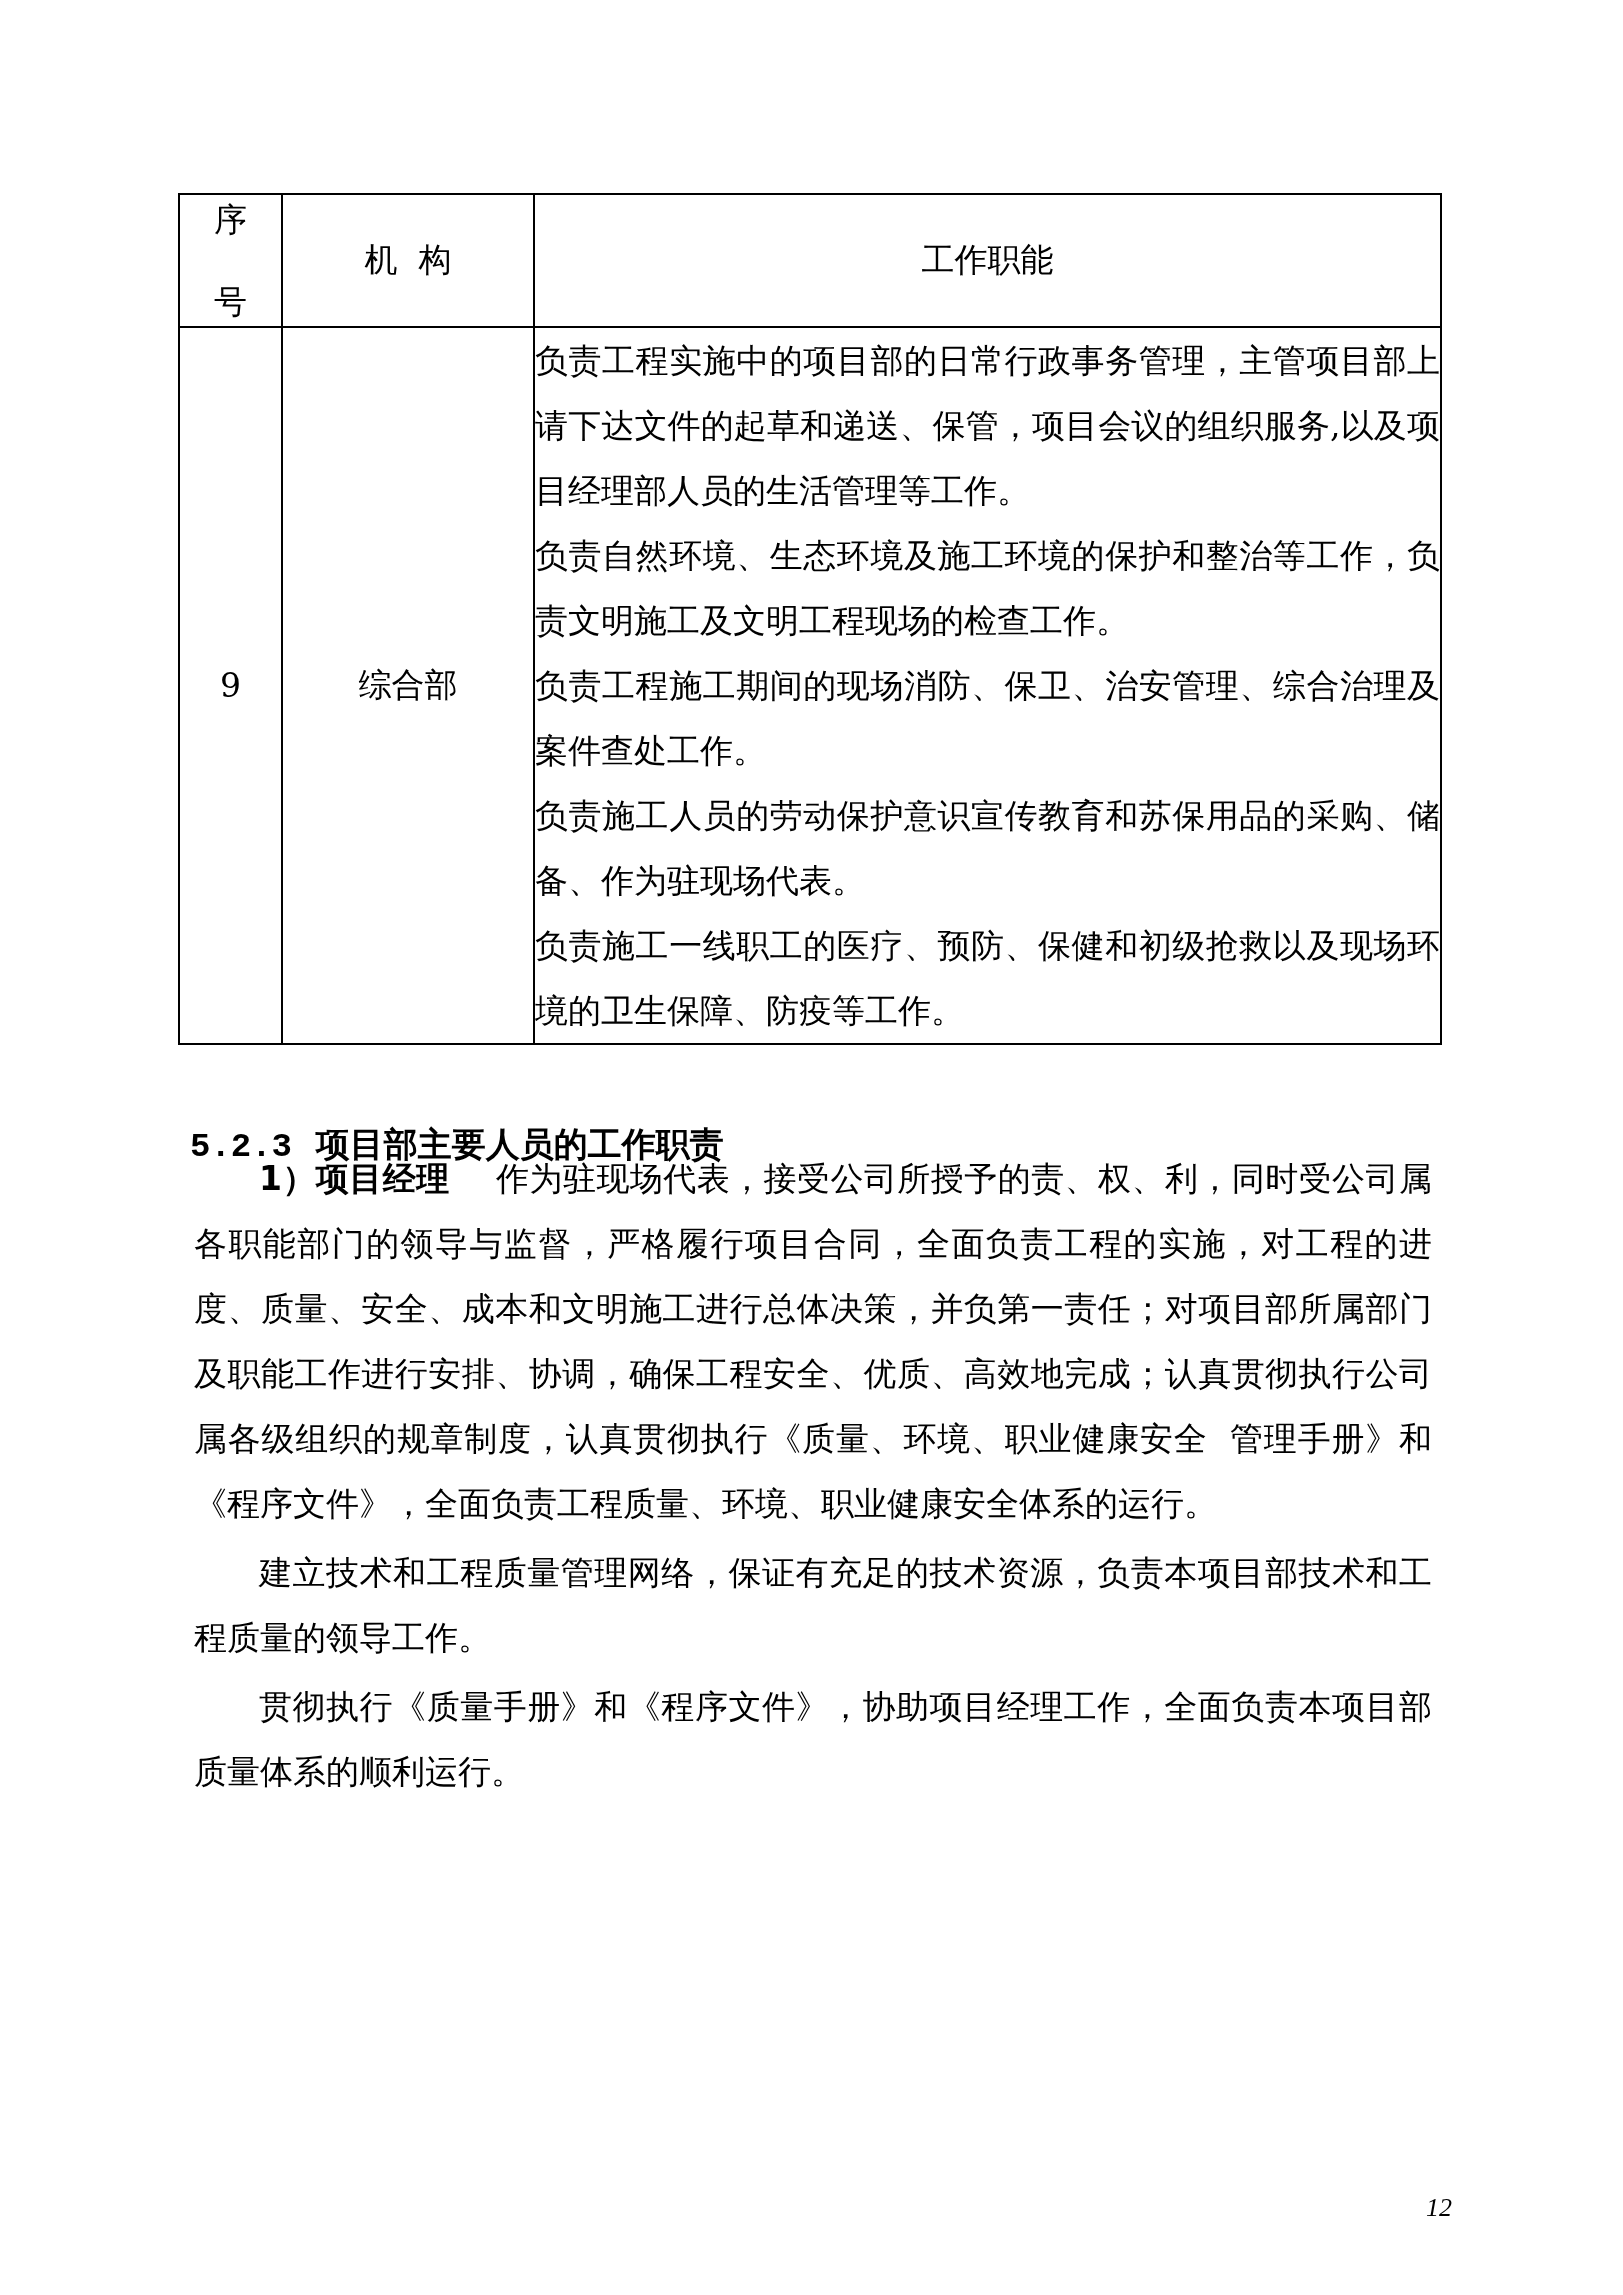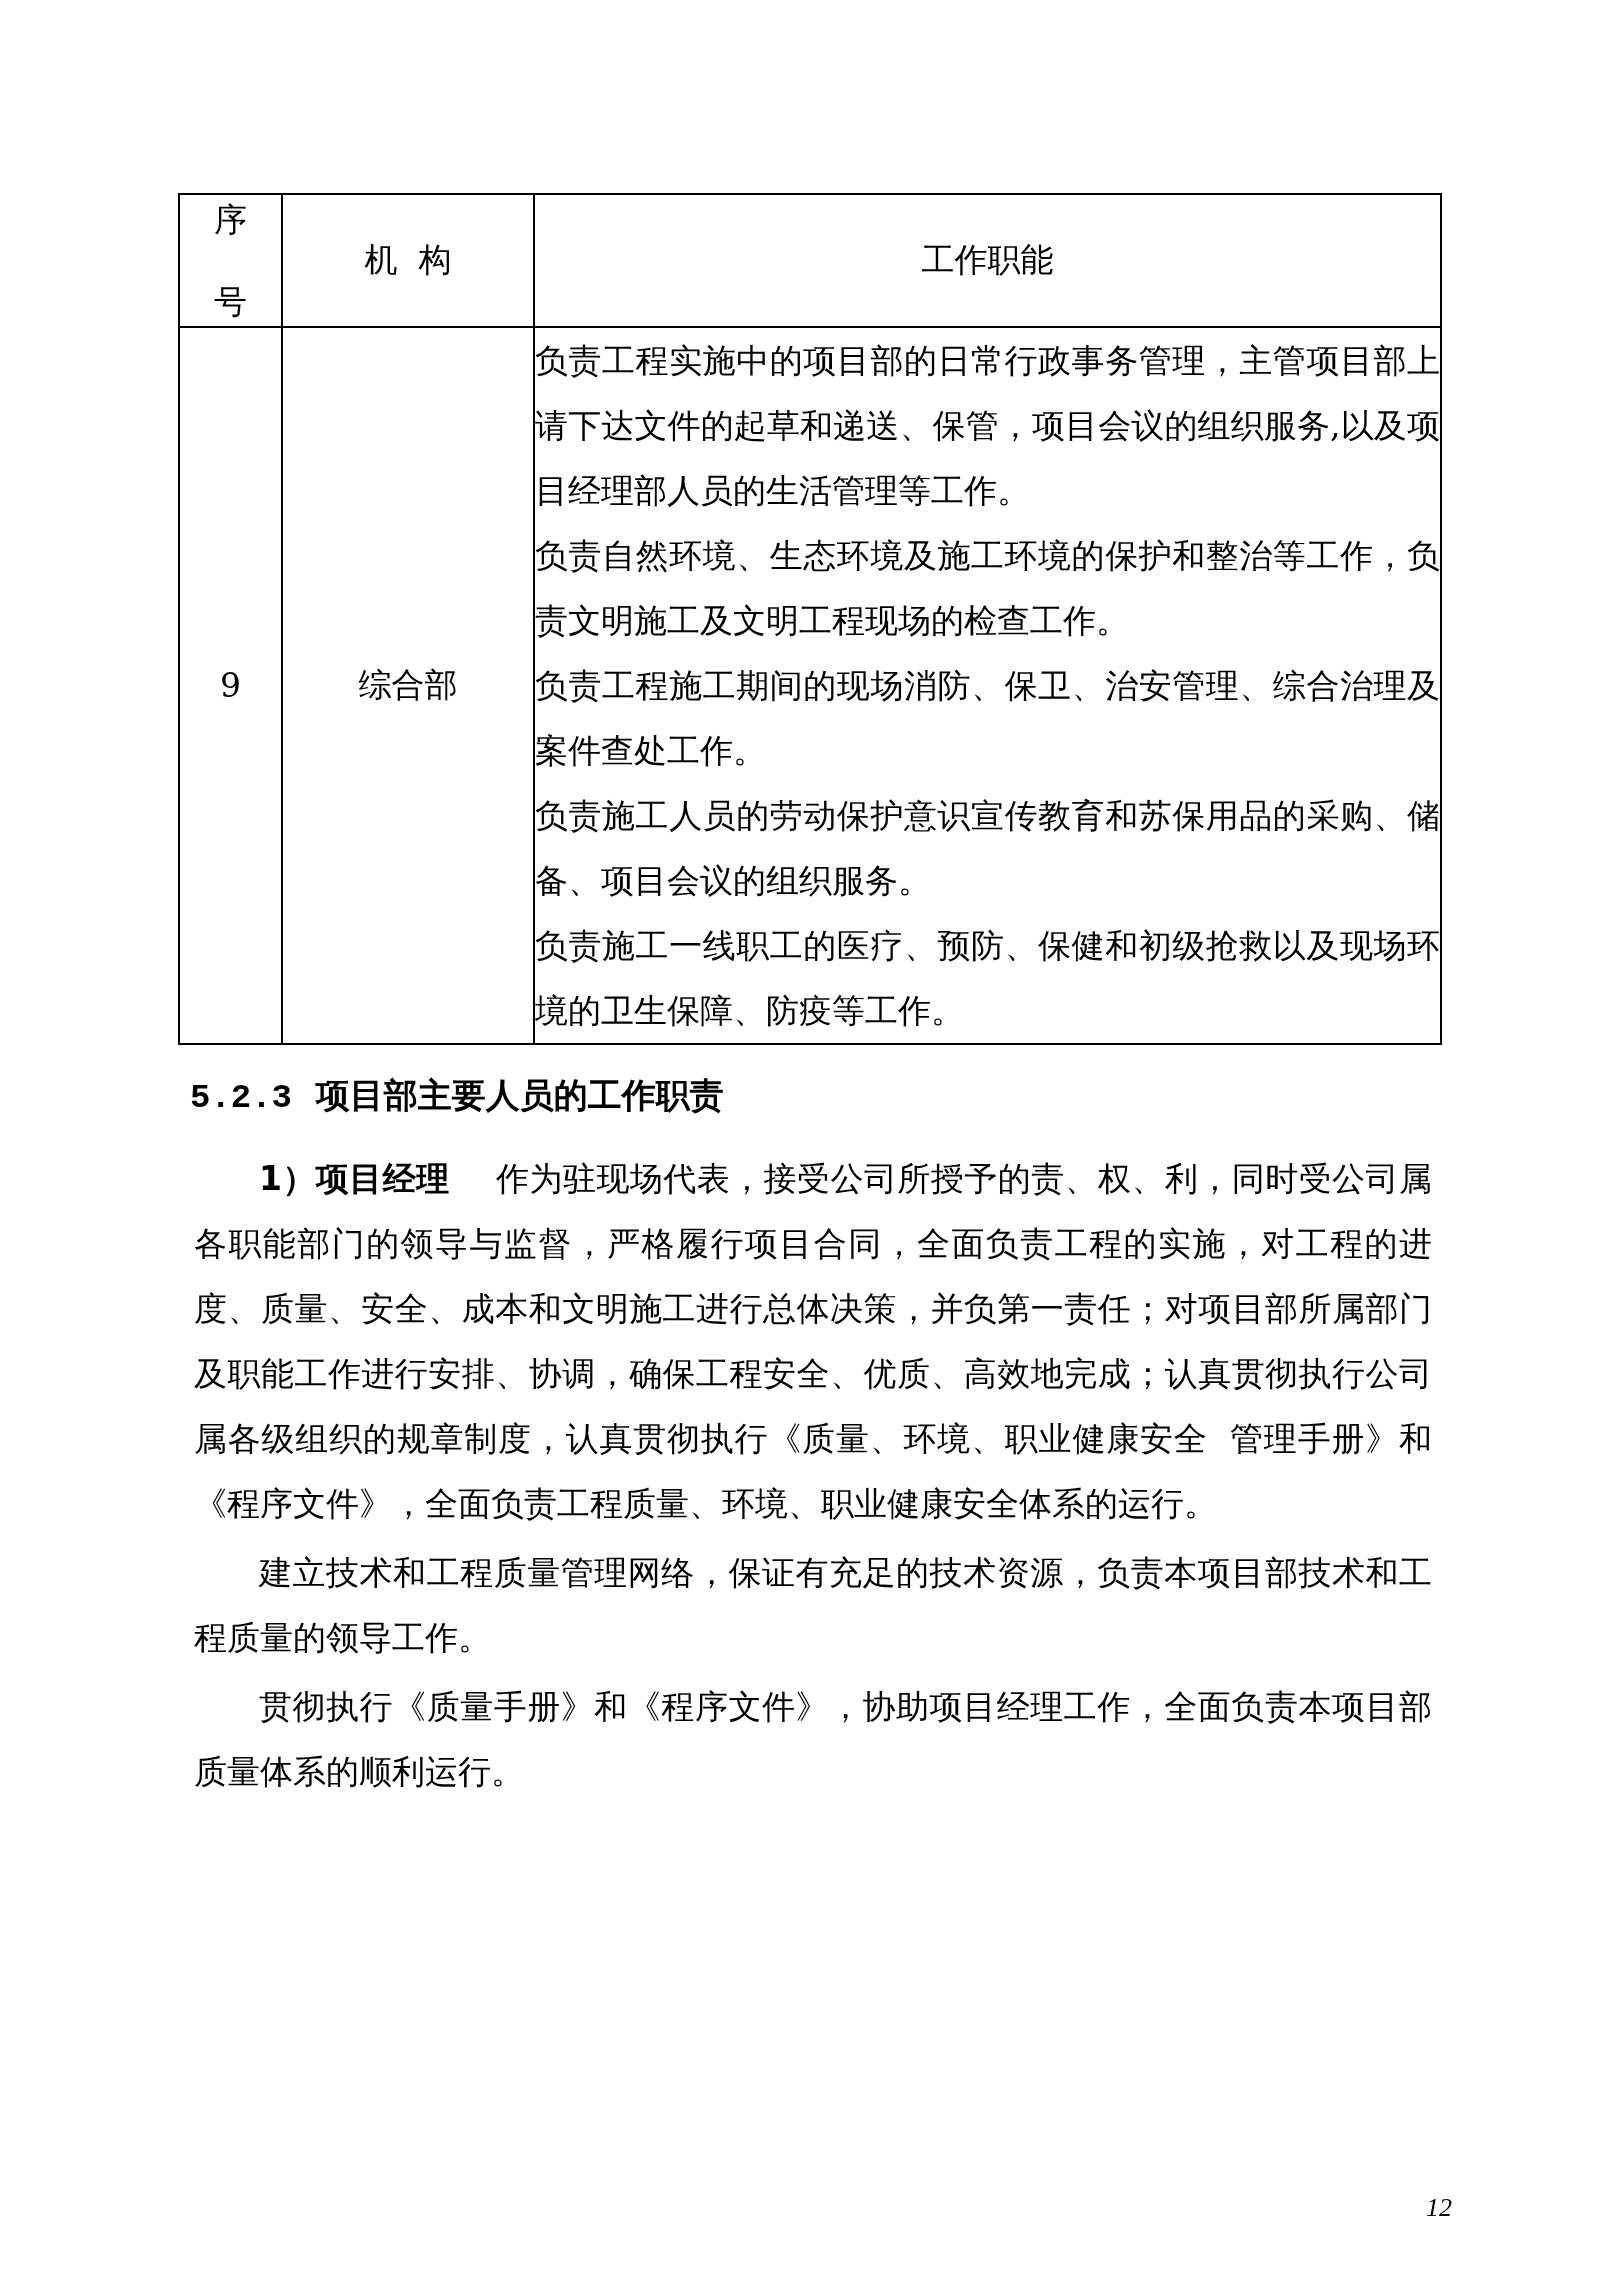--- a/index.html
+++ b/index.html
@@ -13,21 +13,21 @@
                font-size: 33px; vertical-align: middle; text-align: center; padding: 0; }
   table.duty th { height: 131px; }
   col.c1 { width: 103px; } col.c2 { width: 252px; } col.c3 { width: 907px; }
   .th-seq { line-height: 44px; }
   .th-seq span { display: block; }
   td.func { text-align: left; padding: 5.2px 9.2px 5.2px 14.4px; }
   td.func p { margin: 0; font-size: 33px; line-height: 65px; text-align: justify; }
   tr.body-row td { height: 582px; }
 
   .section { position: absolute; left: 190px; width: 1243px; }
-  .h523 { top: 1073px; font-size: 34px; font-weight: bold; font-family: "DejaVu Sans", "Liberation Sans", sans-serif; }
+  .h523 { top: 1122px; font-size: 34px; font-weight: bold; font-family: "DejaVu Sans", "Liberation Sans", sans-serif; }
   .h523 .num { font-family: "Liberation Mono", "DejaVu Sans Mono", monospace; font-weight: bold; margin-right: 23.6px; }
   .para { font-size: 33px; line-height: 65px; margin: 4px; text-align: justify; }
   .indent { text-indent: 65px; }
   .bold { font-weight: bold; font-family: "DejaVu Sans", "Liberation Sans", sans-serif; }
   .gap { display: inline-block; width: 46px; }
   #body-text { position: absolute; left: 190px; top: 1142px; width: 1246px; }
   .page-num { position: absolute; left: 1426px; top: 2193px; font-size: 26px;
               font-family: "Liberation Serif", "DejaVu Serif", serif; font-style: italic; }
 </style>
 </head>
@@ -51,21 +51,21 @@
       <th style="white-space:pre">机  构</th>
       <th>工作职能</th>
     </tr>
     <tr class="body-row">
       <td>9</td>
       <td>综合部</td>
       <td class="func">
         <p>负责工程实施中的项目部的日常行政事务管理，主管项目部上请下达文件的起草和递送、保管，项目会议的组织服务,以及项目经理部人员的生活管理等工作。</p>
         <p>负责自然环境、生态环境及施工环境的保护和整治等工作，负责文明施工及文明工程现场的检查工作。</p>
         <p>负责工程施工期间的现场消防、保卫、治安管理、综合治理及案件查处工作。</p>
-        <p>负责施工人员的劳动保护意识宣传教育和苏保用品的采购、储备、项目会议的组织服务。</p>
+        <p>负责施工人员的劳动保护意识宣传教育和苏保用品的采购、储备、作为驻现场代表。</p>
         <p>负责施工一线职工的医疗、预防、保健和初级抢救以及现场环境的卫生保障、防疫等工作。</p>
       </td>
     </tr>
   </tbody>
     </table>
 
   <div class="section h523">
     <span class="num">5.2.3</span><span>项目部主要人员的工作职责</span>
   </div>
 

